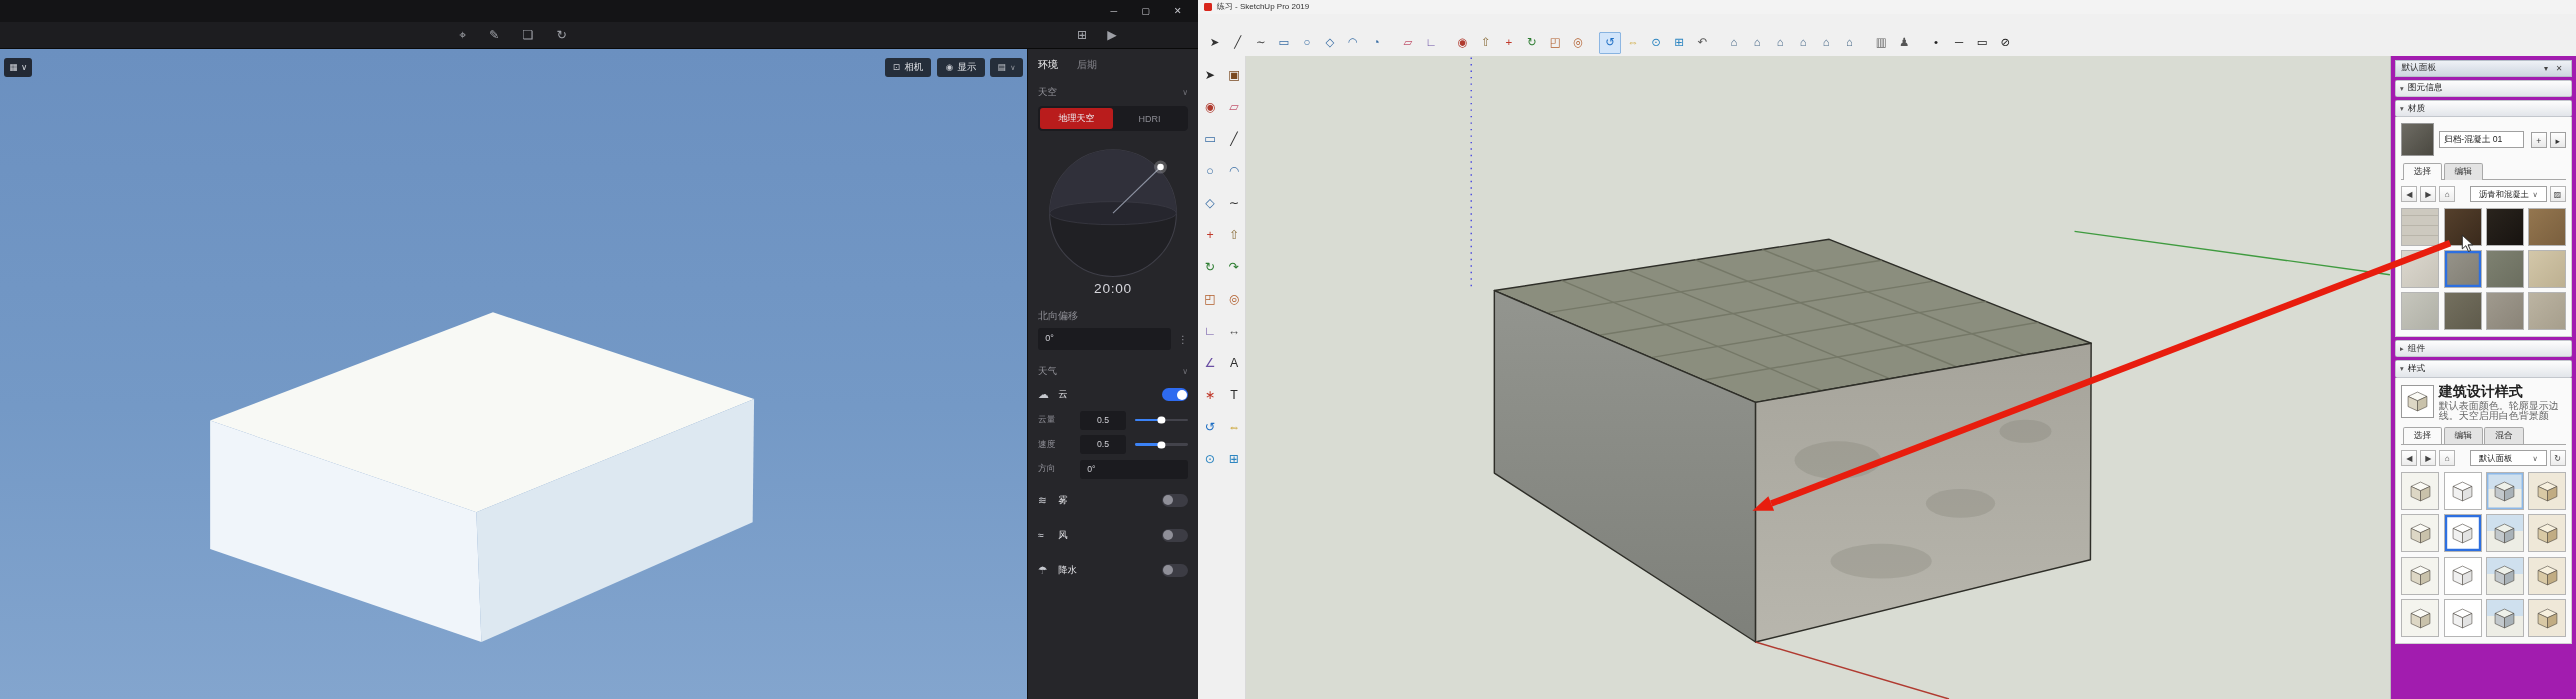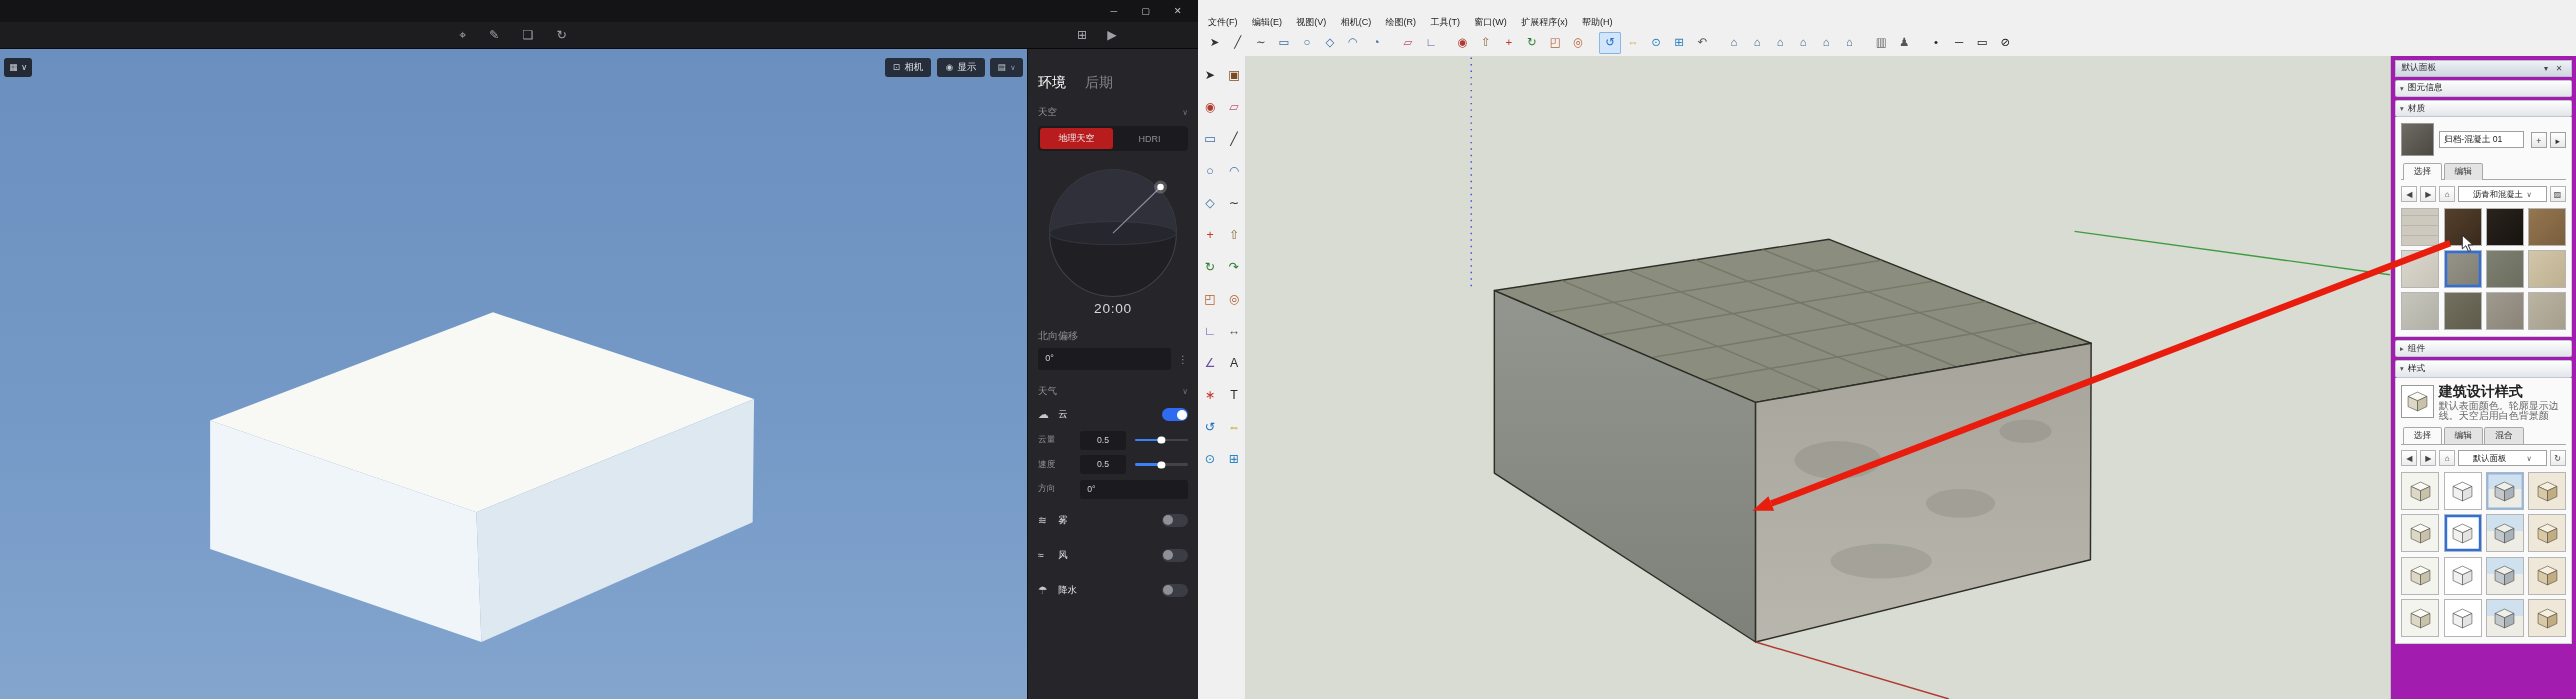--- a/index.html
+++ b/index.html
@@ -19,21 +19,21 @@
   .vp-widget{position:absolute;left:4.3px;top:8.7px;height:19px;padding:0 5px;background:rgba(22,24,28,.85);border-radius:2.9px;display:flex;align-items:center;gap:3.6px;color:#cdd0d6;font-size:8.7px;}
   .vp-buttons .vp-btn{position:absolute;top:8.7px;height:19px;background:rgba(22,24,28,.82);border-radius:2.9px;display:flex;align-items:center;justify-content:center;gap:4.3px;color:#dfe1e5;font-size:9.4px;}
   .vp-btn .ic{font-size:8.7px;color:#c3c6cc;}
   .vp-btn .caret{font-size:7.2px;color:#9a9da4;}
   #btn-camera{left:885px;width:46px;}
   #btn-display{left:937px;width:48px;}
   #btn-viewmode{left:990px;width:33px;}
 
   .r-panel{position:absolute;left:1027px;top:49px;width:171px;height:650px;background:#26262a;border-left:0.7px solid #111;padding:8.7px 10px;overflow:hidden;}
   .p-tabs{display:flex;gap:19px;align-items:baseline;}
-  .p-tab{font-size:14px;color:#85858c;cursor:default;margin-top:16px;}
+  .p-tab{font-size:10px;color:#85858c;cursor:default;}
   .p-tab.active{color:#ffffff;}
   .p-sec{display:flex;align-items:center;margin-top:14.4px;}
   .p-sec-label{font-size:9.4px;color:#97979e;}
   .p-chev{margin-left:auto;color:#6f6f76;font-size:8px;}
   .segmented{margin-top:7.2px;display:flex;background:#1b1b1f;border-radius:4.3px;padding:2.2px;height:24.5px;}
   .seg{flex:1;display:flex;align-items:center;justify-content:center;font-size:9px;color:#8d8d94;border-radius:2.9px;}
   .seg.active{background:#b91c1c;color:#ececf0;}
   .dome{display:block;margin:13px auto 0;}
   .p-time{text-align:center;font-size:13.7px;color:#d6d6dc;margin-top:2.9px;letter-spacing:0.7px;}
   .p-label{margin-top:13px;font-size:10px;color:#8f8f96;}
@@ -84,21 +84,21 @@
   .mat-name{flex:1;height:17.3px;margin:0 4.3px;font-size:8.7px;border:0.7px solid #a0a0a0;padding:0 4.3px;background:#fff;color:#222;min-width:0;}
   .sq-btn{width:16px;height:16px;border:0.7px solid #a0a0a0;background:linear-gradient(#fff,#e8e8e8);text-align:center;line-height:16px;font-size:8.7px;margin-left:2.9px;flex:none;color:#333;}
   .style-info{margin-left:4.3px;min-width:0;}
   .style-name{font-size:14px;color:#222;font-weight:bold;}
   .style-desc{font-size:10px;line-height:9.4px;color:#666;height:19px;overflow:hidden;}
   .tabs{margin-top:5.8px;border-bottom:0.7px solid #a8a8a8;display:flex;gap:1.4px;padding-left:1.4px;}
   .tab{padding:2.2px 10px;border:0.7px solid #a8a8a8;border-bottom:none;border-radius:2.2px 2.2px 0 0;background:#e3e3e3;font-size:8.7px;color:#333;position:relative;top:0.7px;}
   .tab.active{background:#fafafa;}
   .nav-row{margin-top:5.8px;display:flex;align-items:center;gap:2.9px;}
   .nv{width:16px;height:16px;border:0.7px solid #b5b5b5;background:linear-gradient(#fff,#ececec);text-align:center;line-height:16px;font-size:8px;color:#444;flex:none;}
-  .dropdown{flex:1;height:16px;border:0.7px solid #a0a0a0;background:#fff;display:flex;align-items:center;padding:0 14px;font-size:8.3px;color:#222;min-width:0;}
+  .dropdown{flex:1;height:16px;border:0.7px solid #a0a0a0;background:#fff;display:flex;align-items:center;padding:0 8px;font-size:8.3px;color:#222;min-width:0;margin-left:12px;}
   .dropdown .caret{margin-left:auto;color:#555;font-size:7.2px;}
   .swatch-grid{display:grid;grid-template-columns:repeat(4,38px);gap:4.3px;margin-top:5.8px;}
   .swatch{width:38px;height:38px;border:0.7px solid #b5b5b5;}
   .swatch.selected{box-shadow:0 0 0 2.2px #2d6fe0 inset;}
   .thumb{width:38px;height:38px;border:0.7px solid #b5b5b5;display:flex;align-items:center;justify-content:center;background:#fff;}
   .thumb.current{box-shadow:0 0 0 1.4px #8cb8e8 inset;}
   .thumb.selected{box-shadow:0 0 0 2.2px #2d6fe0 inset;}
   .cp{stroke:#4a463e;stroke-width:.8;}
   .annotation{position:absolute;left:0;top:0;z-index:40;pointer-events:none;}
 </style>
@@ -239,33 +239,25 @@
         <span class="p-ic">☂</span>
         <span class="p-rowlabel">降水</span>
         <span class="toggle">
             <i></i>
           </span>
       </div>
     </aside>
   </section>
 
   <section class="sketchup">
-
-    <nav class="su-menubar">
-
-    <span class="su-menu">文件(F)</span>
-        <span class="su-menu">编辑(E)</span>
-        <span class="su-menu">视图(V)</span>
-        <span class="su-menu">相机(C)</span>
-        <span class="su-menu">绘图(R)</span>
-        <span class="su-menu">工具(T)</span>
-        <span class="su-menu">窗口(W)</span>
-        <span class="su-menu">扩展程序(x)</span>
-        <span class="su-menu">帮助(H)</span>
-      </nav>
+    <div class="su-titlebar">
+      <span class="su-logo"></span>
+      <span class="su-title">练习 - SketchUp Pro 2019</span>
+    </div>
+
 
     <div class="su-toolbar">
 
     <span class="su-icon" style="color: rgb(51, 51, 51);">➤</span>
         <span class="su-icon" style="color: rgb(51, 51, 51);">╱</span>
         <span class="su-icon" style="color: rgb(51, 51, 51);">∼</span>
         <span class="su-icon" style="color: rgb(58, 110, 165);">▭</span>
         <span class="su-icon" style="color: rgb(58, 110, 165);">○</span>
         <span class="su-icon" style="color: rgb(58, 110, 165);">◇</span>
         <span class="su-icon" style="color: rgb(58, 110, 165);">◠</span>

